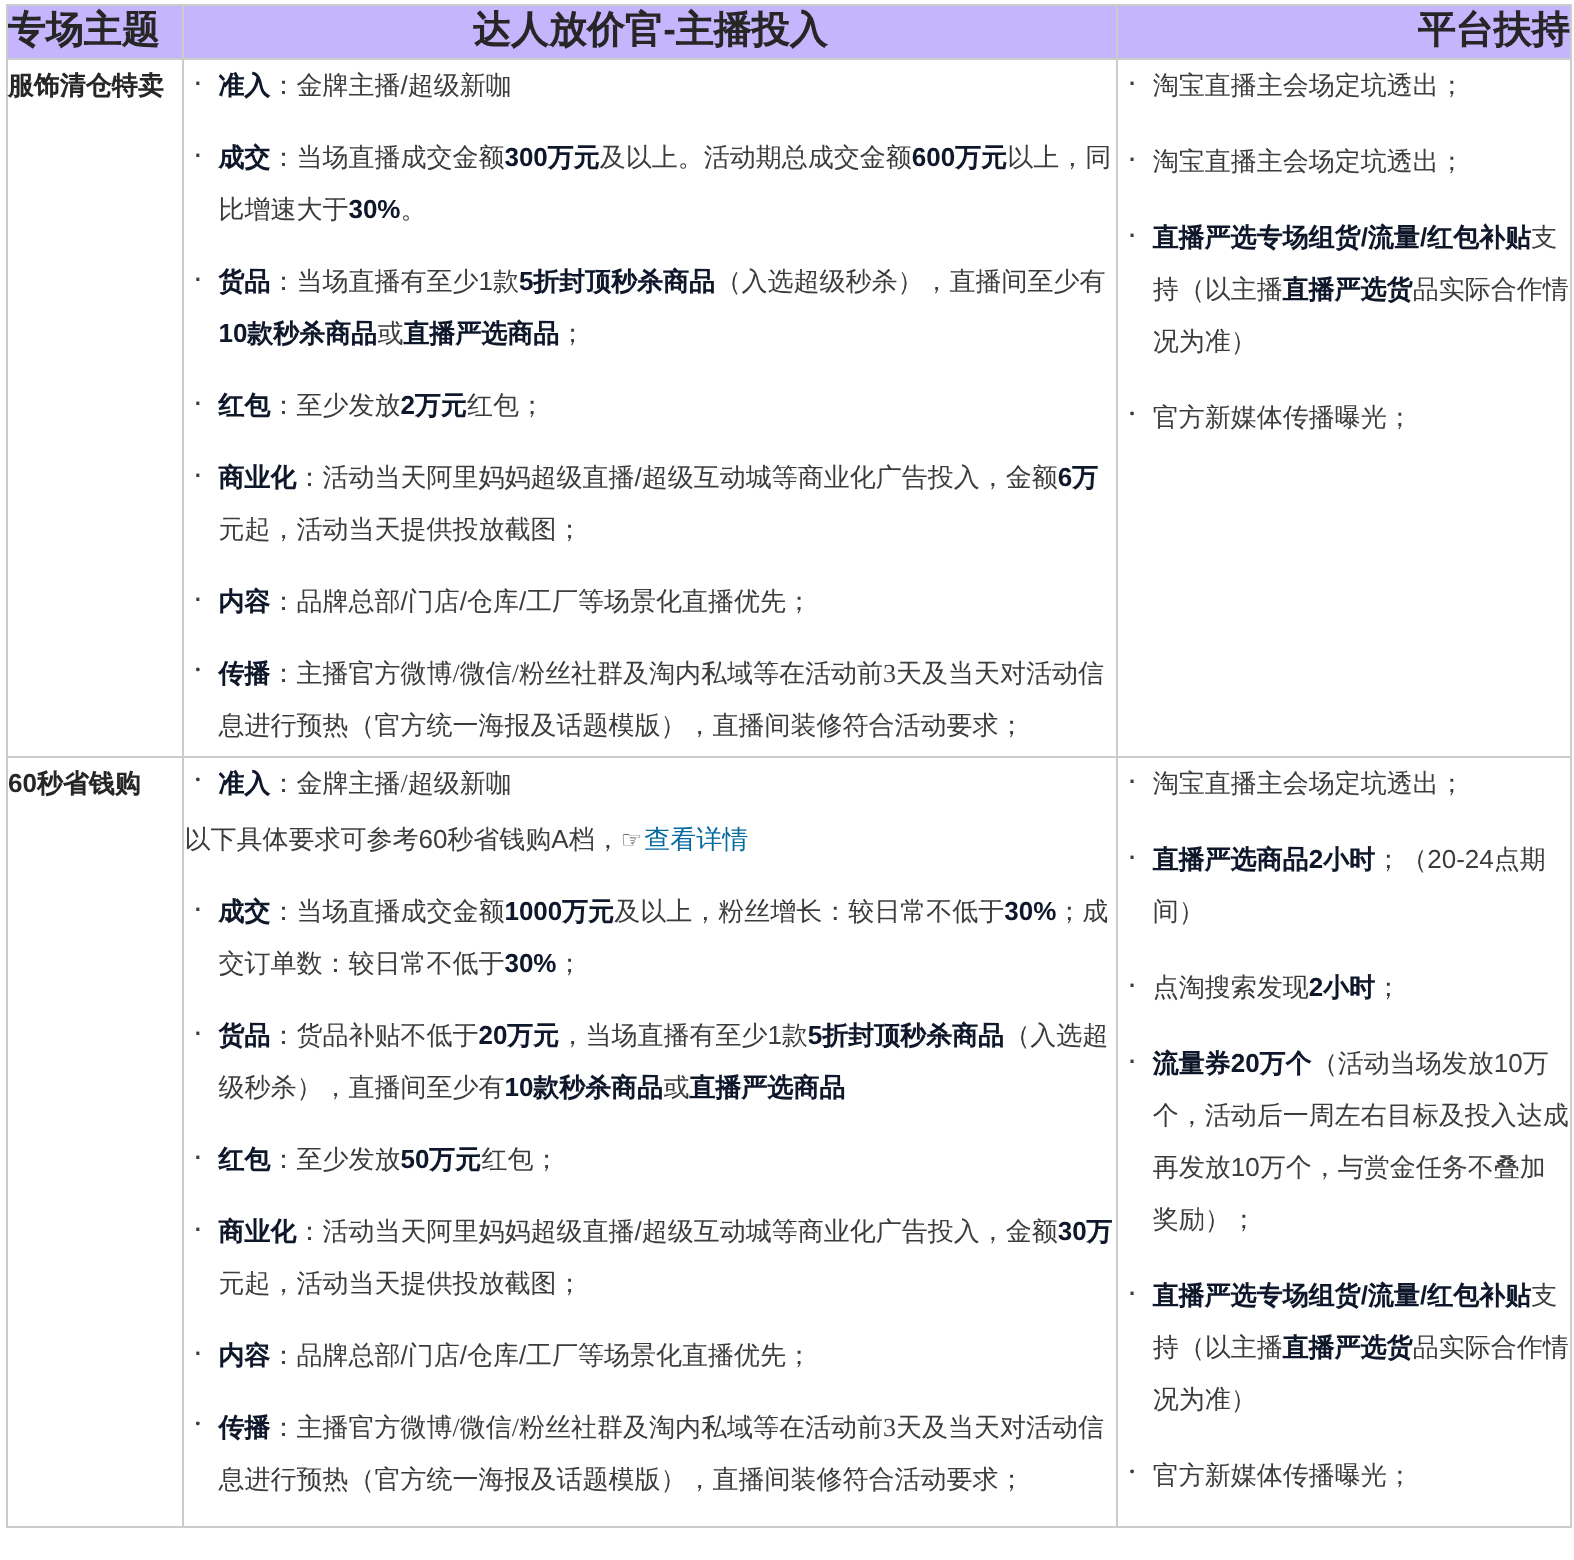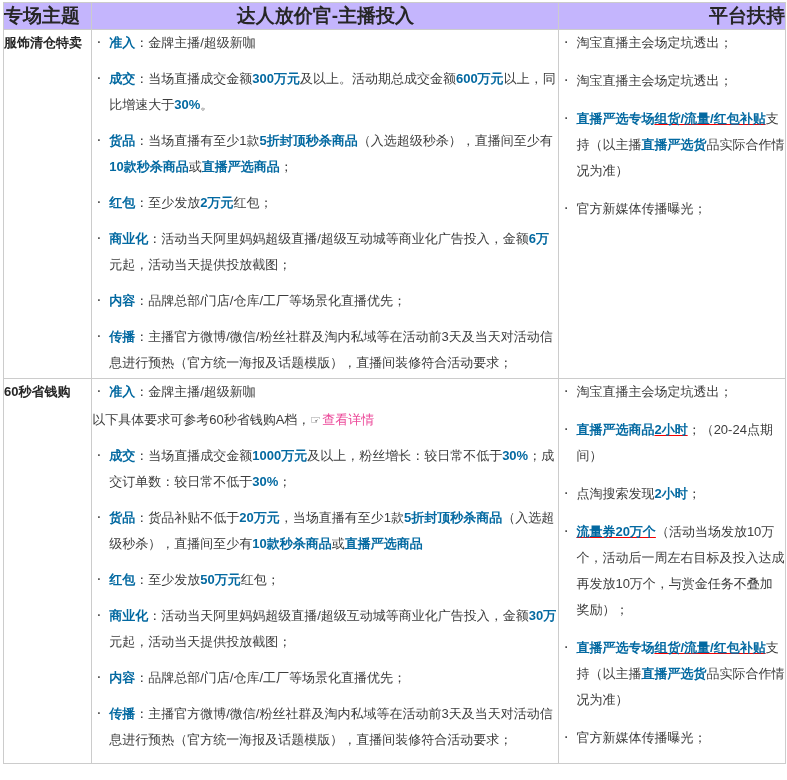--- a/index.html
+++ b/index.html
@@ -63,45 +63,45 @@
     padding: 0;
   }
   ul.bullets > li {
     position: relative;
     padding-left: 17px;
     margin: 0 0 10px 0;
     line-height: 26px;
     font-size: 13px;
     color: #3c3c3c;
   }
-  ul.bullets > li:last-child { margin-bottom: 2px; }
+  ul.bullets > li:last-child { margin-bottom: 2px; font-family: Liberation Serif, serif; }
   ul.bullets > li::before {
     content: "\00B7";
     position: absolute;
     left: 4px;
     top: -1px;
     font-size: 16px;
     line-height: 26px;
     color: #3c3c3c;
   }
   .plat-cell ul.bullets > li { margin-bottom: 12px; }
 
   p.note {
     margin: 0 0 10px 0;
     padding: 0 0 0 0;
     line-height: 26px;
     font-size: 13px;
     color: #3c3c3c;
   }
   .sub-list { margin-top: 0; }
 
-  b, strong { font-weight: bold; color: #0369a1; }
-  .red { color: #f40000; text-decoration: underline; }
+  b, strong { font-weight: bold; color: #0f172a; }
+  .red { color: #f40000; }
   .link {
-    color: #ec4899;
+    color: #0369a1;
     text-decoration: none;
     cursor: pointer;
   }
   .hand-icon {
     display: inline-block;
     font-size: 12px;
     color: #3c3c3c;
     margin-right: 1px;
     vertical-align: baseline;
   }

